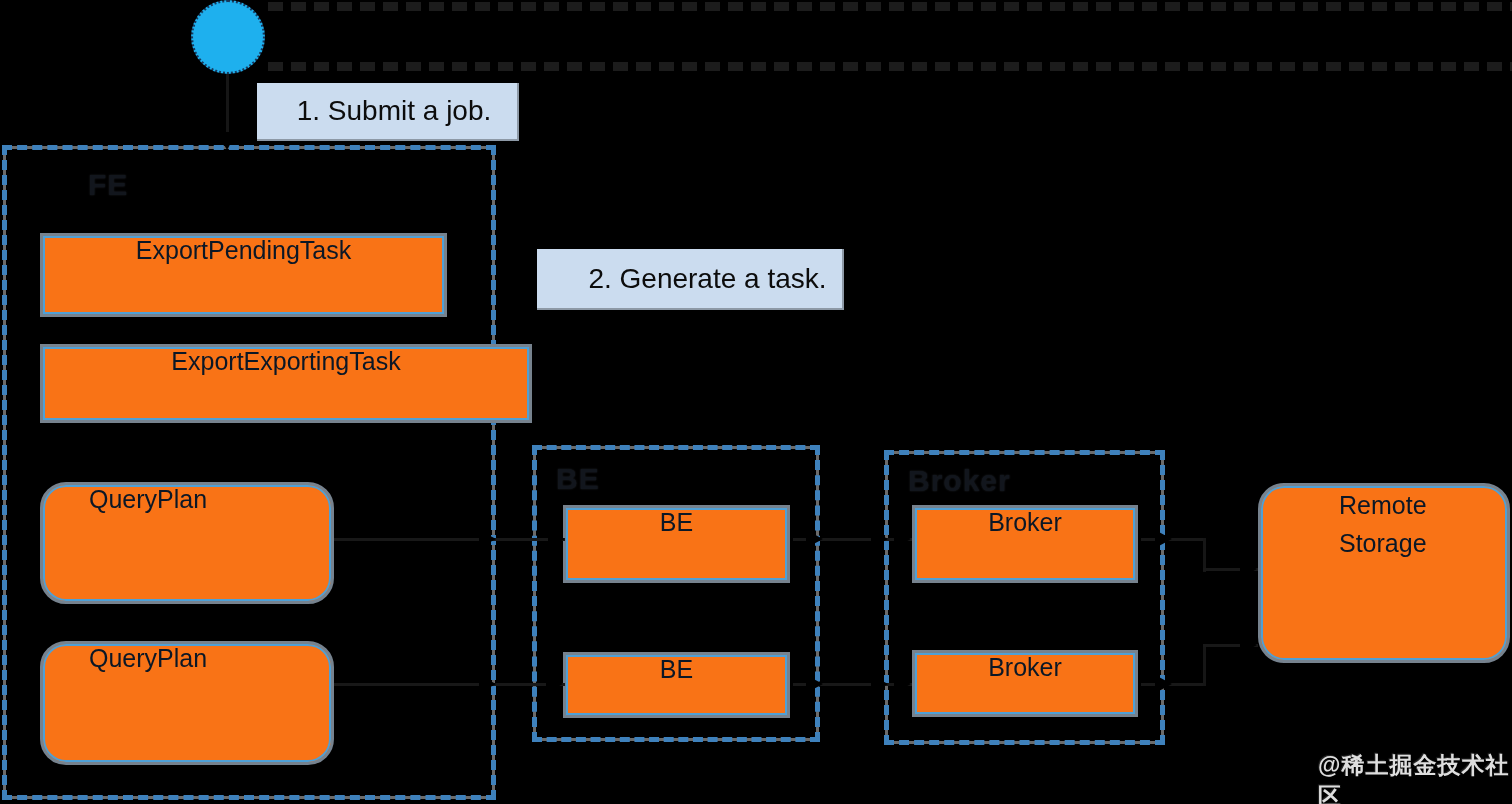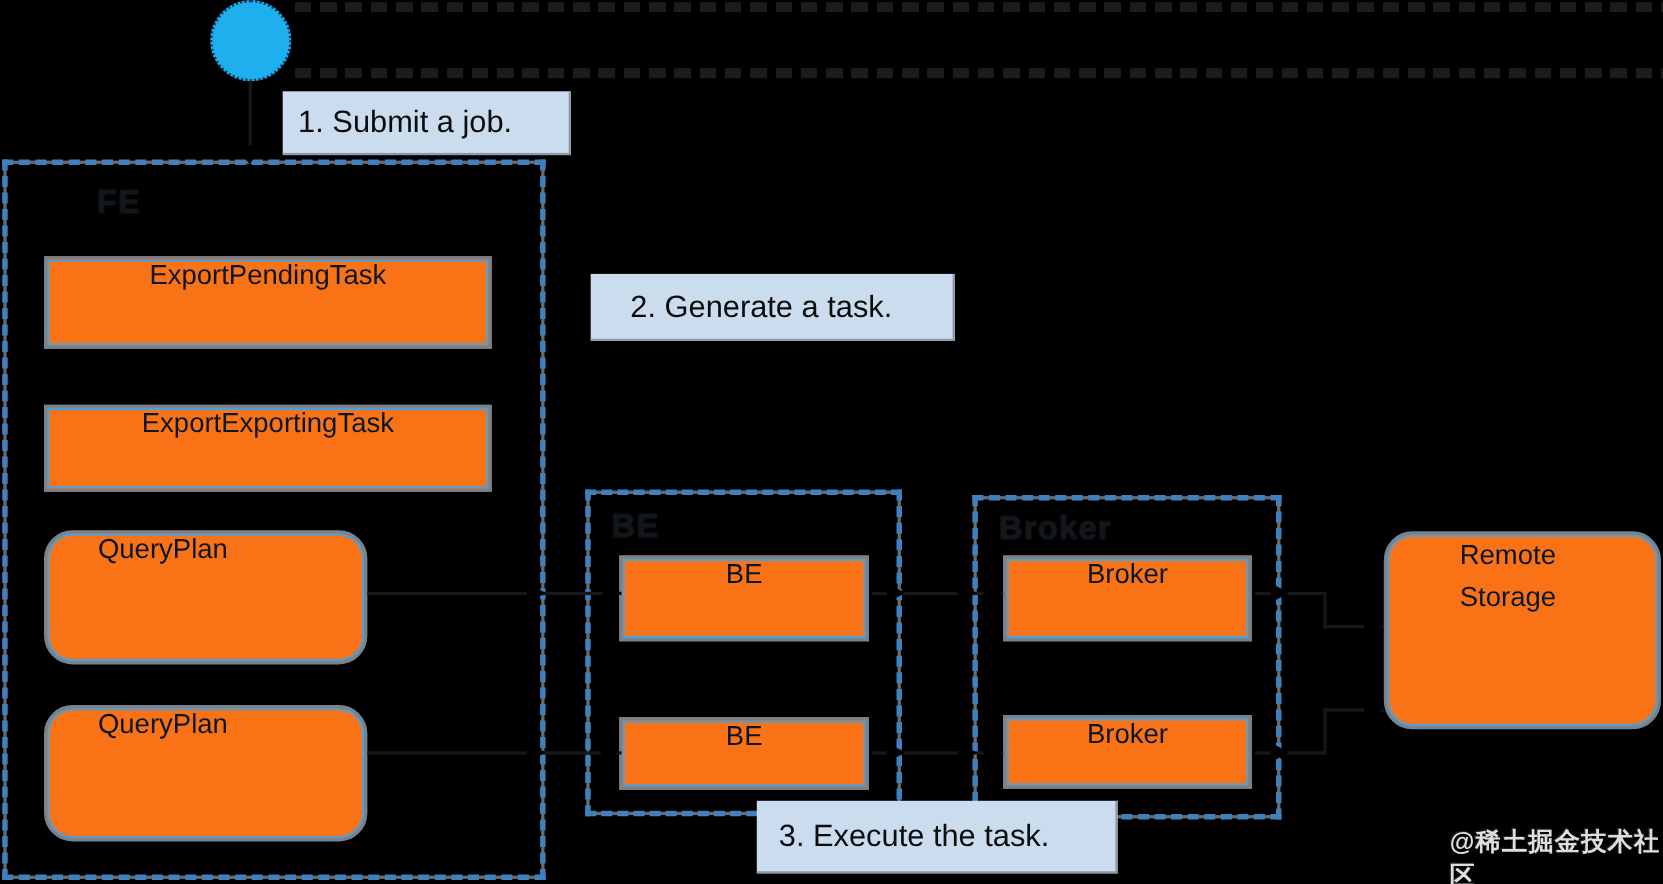--- a/index.html
+++ b/index.html
@@ -42,63 +42,63 @@
   }
   
   .hline{position:absolute;height:3px;background:#181818;z-index:30;}
   .vline{position:absolute;width:3px;background:#161616;z-index:30;}
   .ah-r{position:absolute;width:0;height:0;z-index:31;
     border-top:9px solid transparent;border-bottom:9px solid transparent;
     border-left:17px solid #000;}
   .ah-d{position:absolute;width:0;height:0;z-index:31;
     border-left:10px solid transparent;border-right:10px solid transparent;
     border-top:18px solid #000;}
-  .rs-text{white-space:pre-line;line-height:38px;}
+  .rs-text{white-space:pre-line;line-height:38px;margin-left:12px;}
   .watermark{
     position:absolute;left:1318px;top:750px;z-index:60;
     font-size:23px;font-weight:bold;color:#dedede;letter-spacing:1px;
     text-shadow:1px 2px 2px #000, -1px -1px 1px #2a2a2a;
   }
 </style>
 </head>
 <body>
 
 <div id="stage">
 
   <div class="ghost-dash" style="left:268px;top:2px;width:1244px;"></div>
   <div class="ghost-dash" style="left:268px;top:62px;width:1244px;"></div>
 
   <div class="start-circle"></div>
   <div class="vline" style="left:226px;top:74px;height:62px;"></div>
   <div class="ah-d" style="left:217px;top:132px;"></div>
 
-  <div class="step-label" style="left:257px;top:83px;width:262px;height:58px;padding-left:14px;">
+  <div class="step-label" style="left:257px;top:83px;width:262px;height:58px;padding-left:14px;justify-content:center;">
     <span>1. Submit a job.</span>
   </div>
 
   <div class="dashed-box" style="left:2px;top:145px;width:494px;height:655px;">
     <div class="db-gray"></div>
     <div class="db-blue"></div>
     <span class="container-label" style="left:38px;top:23px;margin-left:48px;">FE</span>
   </div>
 
   <div class="node" style="left:40px;top:233px;width:407px;height:84px;">
     <span>ExportPendingTask</span>
   </div>
-  <div class="node" style="left:40px;top:368px;width:407px;height:79px;">
+  <div class="node" style="left:40px;top:344px;width:492px;height:79px;">
     <span>ExportExportingTask</span>
   </div>
   <div class="node left-text" style="left:40px;top:482px;width:294px;height:122px;padding-left:46px;">
     <span>QueryPlan</span>
   </div>
   <div class="node left-text" style="left:40px;top:641px;width:294px;height:124px;padding-left:46px;">
     <span>QueryPlan</span>
   </div>
 
-  <div class="step-label" style="left:537px;top:249px;width:331px;height:61px;padding-left:36px;">
+  <div class="step-label" style="left:537px;top:249px;width:307px;height:61px;padding-left:36px;justify-content:center;">
     <span>2. Generate a task.</span>
   </div>
 
   <div class="dashed-box" style="left:532px;top:445px;width:288px;height:297px;">
     <div class="db-gray"></div>
     <div class="db-blue"></div>
     <span class="container-label" style="left:24px;top:17px;">BE</span>
   </div>
   <div class="node" style="left:563px;top:505px;width:227px;height:78px;">
     <span>BE</span>
@@ -117,23 +117,20 @@
   </div>
   <div class="node" style="left:912px;top:650px;width:226px;height:67px;">
     <span>Broker</span>
   </div>
 
   <div class="node left-text" style="left:1258px;top:483px;width:252px;height:180px;padding-left:66px;">
     <span class="rs-text">Remote
 Storage</span>
   </div>
 
-  <div class="step-label" style="left:688px;top:728px;width:328px;height:66px;padding-left:20px;">
-    <span>3. Execute the task.</span>
-  </div>
 
   <div class="hline" style="left:334px;top:538px;width:231px;"></div>
   <div class="ah-r" style="left:479px;top:530px;"></div>
   <div class="ah-r" style="left:548px;top:530px;"></div>
 
   <div class="hline" style="left:793px;top:538px;width:119px;"></div>
   <div class="ah-r" style="left:806px;top:530px;"></div>
   <div class="ah-r" style="left:871px;top:530px;"></div>
   <div class="ah-r" style="left:894px;top:530px;"></div>
 

